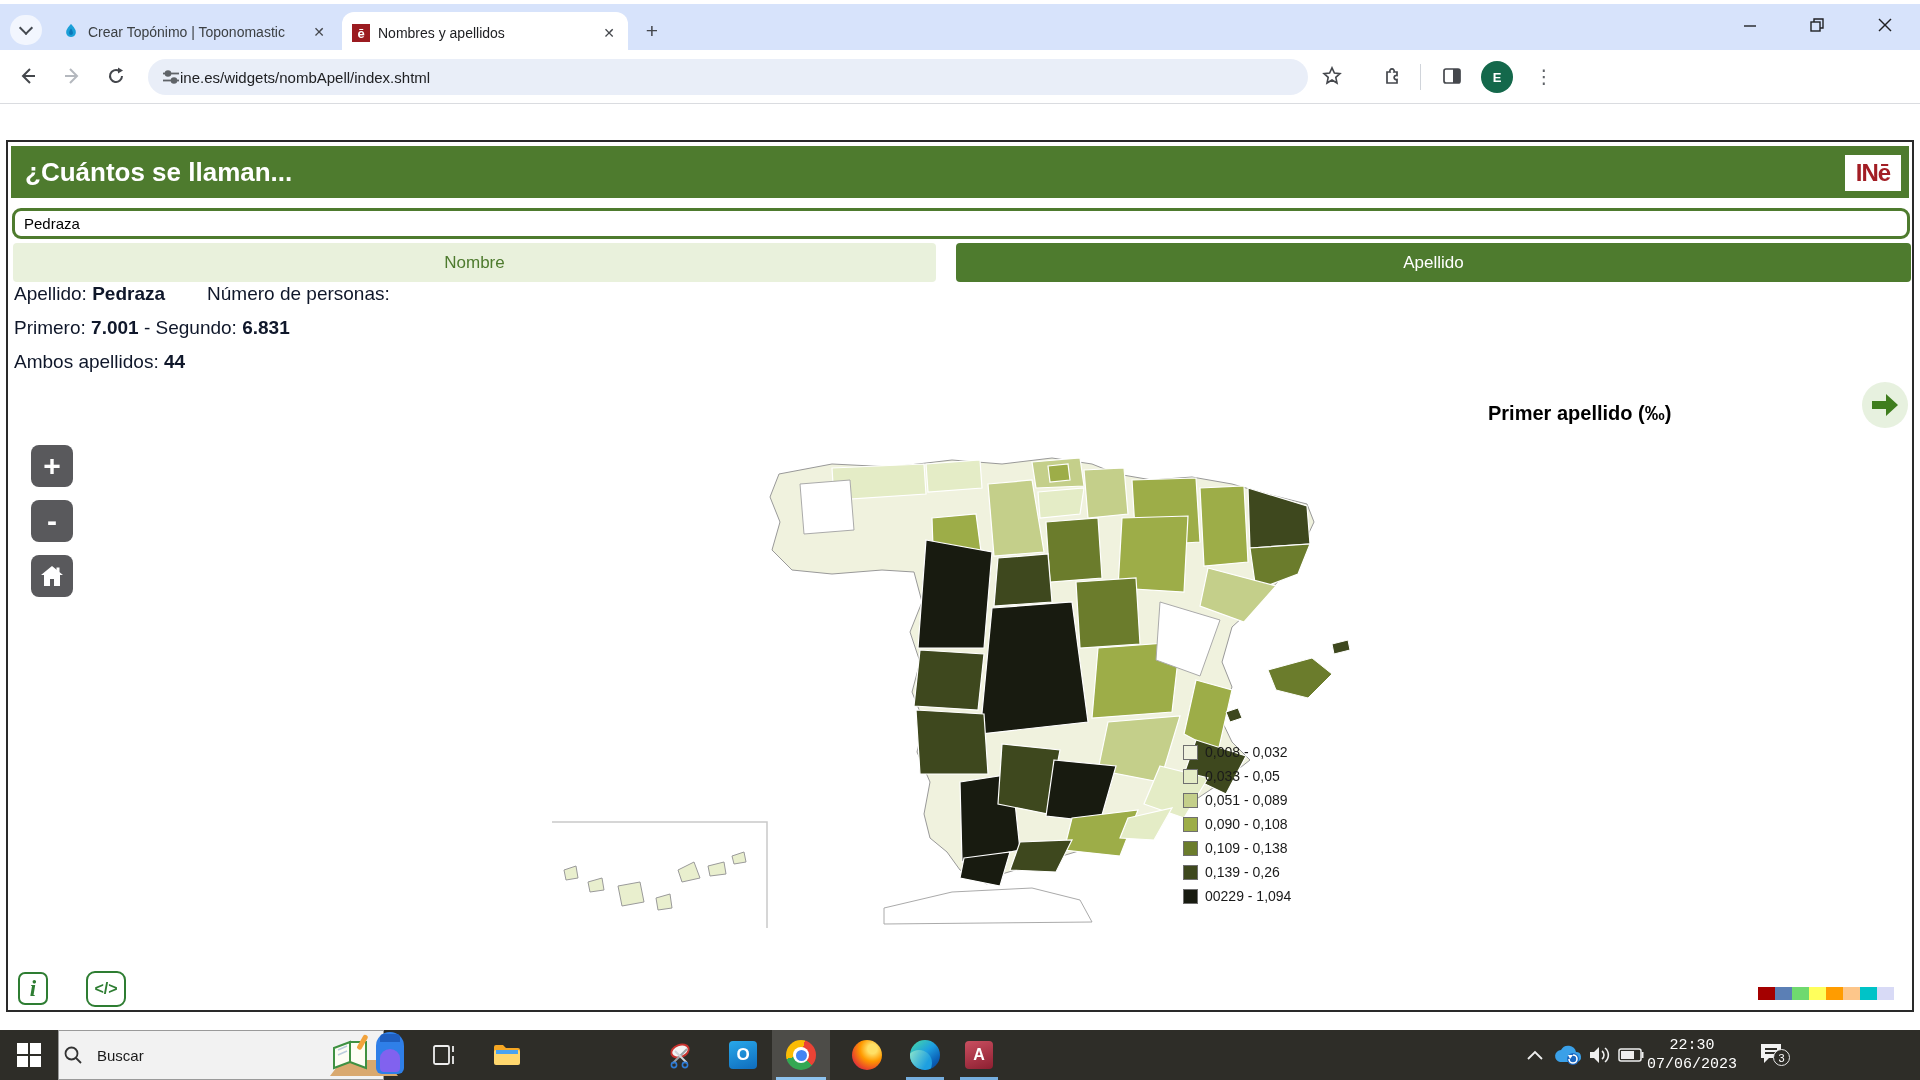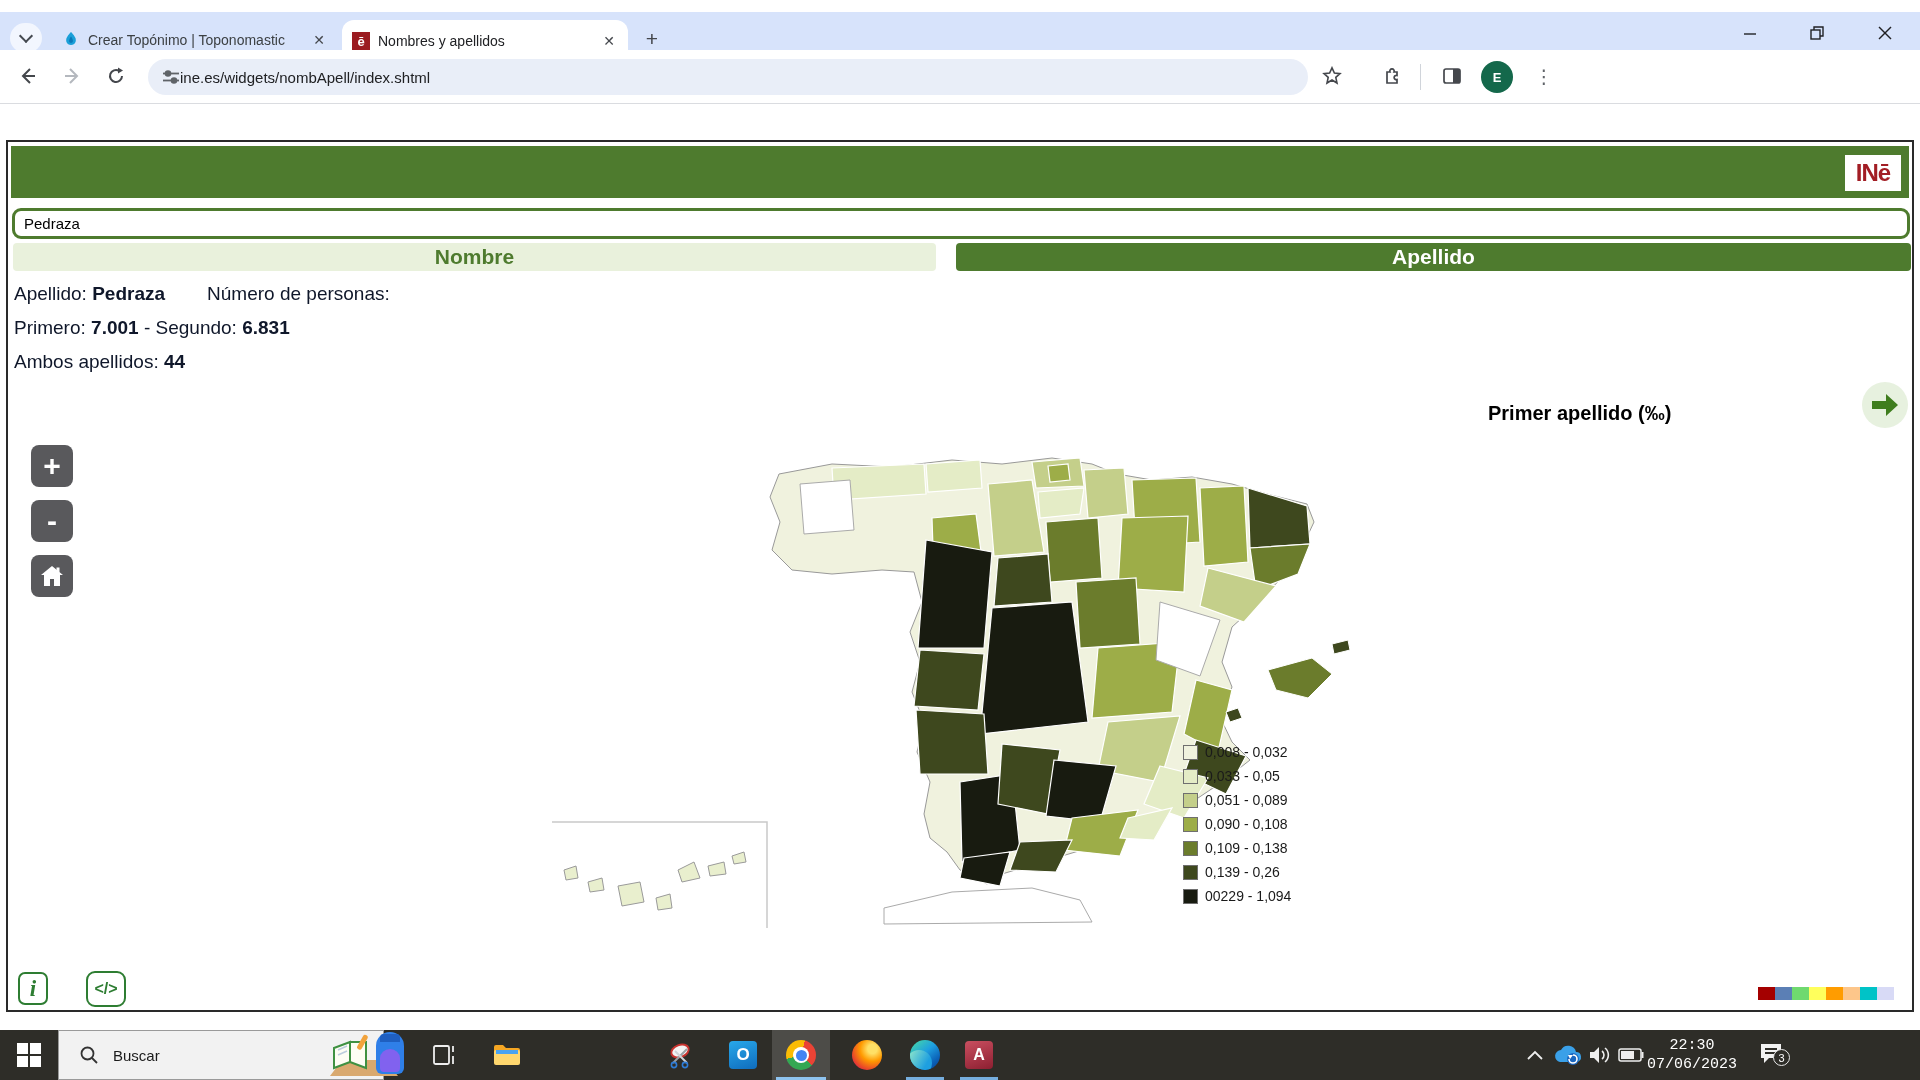--- a/index.html
+++ b/index.html
@@ -1,21 +1,21 @@
 <!DOCTYPE html>
 <html><head>
 <meta charset="utf-8">
 <style>
   * { box-sizing: border-box; margin: 0; padding: 0; }
   html,body { width:1920px; height:1080px; overflow:hidden; }
   body { font-family:"Liberation Sans","DejaVu Sans",sans-serif; background:#fff; }
   #screen { position:relative; width:1920px; height:1080px; background:#fff; }
 
   
-  .tabstrip { position:absolute; left:0; top:12px; width:1920px; height:62px; background:#d7e3fb; }
+  .tabstrip { position:absolute; left:0; top:4px; width:1920px; height:62px; background:#d7e3fb; }
   .tab-search-chip { position:absolute; left:10px; top:11px; width:32px; height:30px; background:#f2f6fe; border-radius:15px; display:flex; align-items:center; justify-content:center; }
   .chev { width:10px; height:10px; border-right:2px solid #454a50; border-bottom:2px solid #454a50; transform:rotate(45deg); margin-top:-4px;}
   .tab { position:absolute; top:10px; height:36px; display:flex; align-items:center; padding:0 10px; font-size:14px; color:#3c4043; }
   .tab.inactive { left:52px; width:286px; }
   .tab.active { left:342px; width:286px; background:#fff; border-radius:12px 12px 0 0; top:8px; height:42px; color:#202124; }
   .tab-title { white-space:nowrap; overflow:hidden; flex:1; margin:0 8px; }
   .tab-close { width:18px; height:18px; border-radius:9px; display:flex; align-items:center; justify-content:center; font-size:14px; color:#45484d; }
   .favicon-drupal { width:18px; height:18px; flex:none; }
   .favicon-ine { width:18px; height:18px; flex:none; background:#9b1b20; color:#fff; font-weight:bold; font-size:13px; display:flex; align-items:center; justify-content:center; }
   .newtab-btn { position:absolute; left:638px; top:13px; width:28px; height:28px; border-radius:14px; color:#44474c; font-size:21px; display:flex; align-items:center; justify-content:center; }
@@ -29,21 +29,21 @@
   .addr-url { font-size:15px; color:#202124; margin-left:0; }
   .avatar { position:absolute; left:1481px; top:61px; width:32px; height:32px; border-radius:16px; background:#14684b; color:#fff; font-size:13px; font-weight:bold; display:flex; align-items:center; justify-content:center; }
   .tb-divider { position:absolute; left:1420px; top:64px; width:1px; height:26px; background:#d0d4da; }
 
   
   .page-frame { position:absolute; left:6px; top:140px; width:1908px; height:872px; border:2px solid #2a2a2a; background:#fff; }
   .widget-header { position:absolute; left:3px; top:4px; right:3px; height:52px; background:#4e7b2e; display:flex; align-items:center; }
   .widget-title { color:#fff; font-size:26px; font-weight:bold; padding-left:14px; }
   .ine-logo { position:absolute; right:8px; top:9px; width:56px; height:36px; background:#fff; color:#a21d24; font-weight:bold; font-size:24px; display:flex; align-items:center; justify-content:center; letter-spacing:-1px; }
   .name-input { position:absolute; left:4px; top:66px; width:1898px; height:31px; border:3px solid #4e7b2e; border-radius:9px; font-size:15px; padding:0 9px; color:#000; font-family:inherit; outline:none; }
-  .seg-tab { position:absolute; top:101px; height:28px; border-radius:4px; display:flex; align-items:center; justify-content:center; font-size:21px; font-weight:bold; }
+  .seg-tab { position:absolute; top:101px; height:39px; border-radius:4px; display:flex; align-items:center; justify-content:center; font-size:17px; font-weight:normal; }
   .seg-nombre { left:5px; width:923px; background:#e9f1dc; color:#4e7b2e; }
   .seg-apellido { left:948px; width:955px; background:#4e7b2e; color:#fff; }
   .res-line { position:absolute; left:6px; font-size:19px; color:#0f172a; }
   .res-line b { font-weight:bold; }
   .sp1 { display:inline-block; width:42px; }
   .map-title { position:absolute; left:1480px; top:260px; width:260px; font-size:20px; font-weight:bold; color:#000; }
   .next-btn { position:absolute; left:1854px; top:240px; width:46px; height:46px; border-radius:23px; background:#e7f1df; display:flex; align-items:center; justify-content:center; }
   .zoom-btn { position:absolute; left:23px; width:42px; height:42px; background:#59595c; border-radius:8px; color:#fff; font-size:30px; font-weight:bold; display:flex; align-items:center; justify-content:center; line-height:1; }
   .legend { position:absolute; left:1175px; top:598px; }
   .legend-row { display:flex; align-items:center; height:24px; }
@@ -51,21 +51,21 @@
   .legend-label { font-size:14px; color:#1a1a1a; }
   .foot-btn { position:absolute; border:2px solid #2e7d32; border-radius:7px; color:#2e7d32; display:flex; align-items:center; justify-content:center; background:#fff; }
   .info-btn { left:10px; bottom:5px; width:30px; height:33px; font-family:"Liberation Serif","DejaVu Serif",serif; font-style:italic; font-weight:bold; font-size:23px; }
   .code-btn { left:78px; bottom:3px; width:40px; height:36px; font-size:16px; font-weight:bold; border-radius:9px; }
   .stripe { position:absolute; right:18px; bottom:10px; display:flex; }
   .stripe span { width:17px; height:13px; display:inline-block; }
 
   
   .taskbar { position:absolute; left:0; top:1030px; width:1920px; height:50px; background:#2e2d28; }
   .tb-slot { position:absolute; top:0; height:50px; display:flex; align-items:center; justify-content:center; }
-  .tb-search { left:58px; width:326px; background:#f2f2f2; border:1px solid #9a9a9a; justify-content:flex-start; padding-left:20px; }
+  .tb-search { left:58px; width:326px; background:#f2f2f2; border:1px solid #9a9a9a; justify-content:flex-start; padding-left:4px; }
   .tb-search-text { font-size:15px; color:#1b1b1b; margin-left:14px; }
   .runline { position:absolute; bottom:0; height:3px; background:#76aede; }
   .chrome-tile { left:772px; width:58px; background:rgba(255,255,255,.15); }
   .chrome-ball { width:30px; height:30px; border-radius:50%; background:conic-gradient(from 135deg,#34a853 0 120deg,#fbbc05 120deg 240deg,#ea4335 240deg 360deg); position:relative; }
   .chrome-ball::before { content:""; position:absolute; left:7px; top:7px; width:16px; height:16px; border-radius:50%; background:#fff; }
   .chrome-ball::after { content:""; position:absolute; left:9.5px; top:9.5px; width:11px; height:11px; border-radius:50%; background:#4285f4; }
   .firefox-ball { width:30px; height:30px; border-radius:50%; background:radial-gradient(circle at 68% 30%,#ffe066 0 16%,#ff9a00 42%,#e8432c 72%,#b5007f 100%); }
   .edge-ball { width:30px; height:30px; border-radius:50%; background:linear-gradient(140deg,#45d7a8 5%,#1e9fe0 45%,#0b62b8 75%,#0a3f8f 100%); position:relative; overflow:hidden; }
   .edge-ball::before { content:""; position:absolute; left:-4px; top:10px; width:26px; height:26px; border-radius:50%; background:linear-gradient(120deg,#9ef0c6,#1e9fe0 70%); }
   .outlook-sq { width:28px; height:28px; background:linear-gradient(160deg,#28a8ea,#0f6cbd); border-radius:4px; color:#fff; font-weight:bold; font-size:17px; display:flex; align-items:center; justify-content:center; }
@@ -163,20 +163,21 @@
         <rect x="2" y="3" width="16" height="14" rx="2" stroke="#44474c" stroke-width="1.7" fill="none"></rect>
         <rect x="11" y="3" width="7" height="14" fill="#44474c"></rect>
       </svg>
     </div>
   <div class="avatar">E</div>
   <div class="nav-ic" style="left:1530px; font-size:19px; letter-spacing:0;">⋮</div>
 
   <div class="page-frame">
 
     <div class="widget-header">
+      <span class="widget-title">¿Cuántos se llaman...</span>
       <span class="ine-logo">INē</span>
     </div>
 
     <input class="name-input" value="Pedraza" style="">
 
     <div class="seg-tab seg-nombre">Nombre</div>
     <div class="seg-tab seg-apellido">Apellido</div>
 
     <div class="res-line" style="top:141px;">
       <span>Apellido:</span>&nbsp;<b>Pedraza</b><span class="sp1"></span><span>Número de personas:</span>

